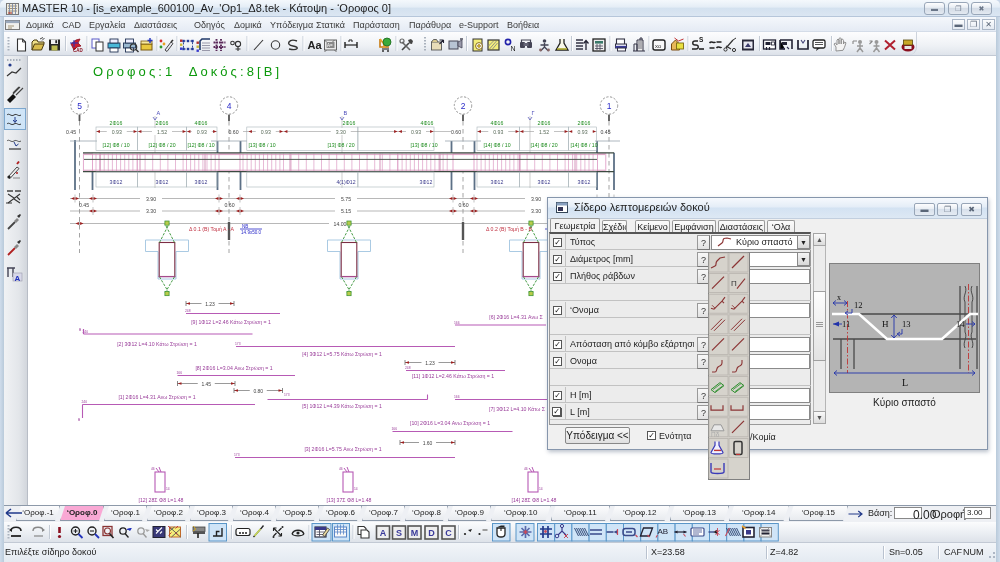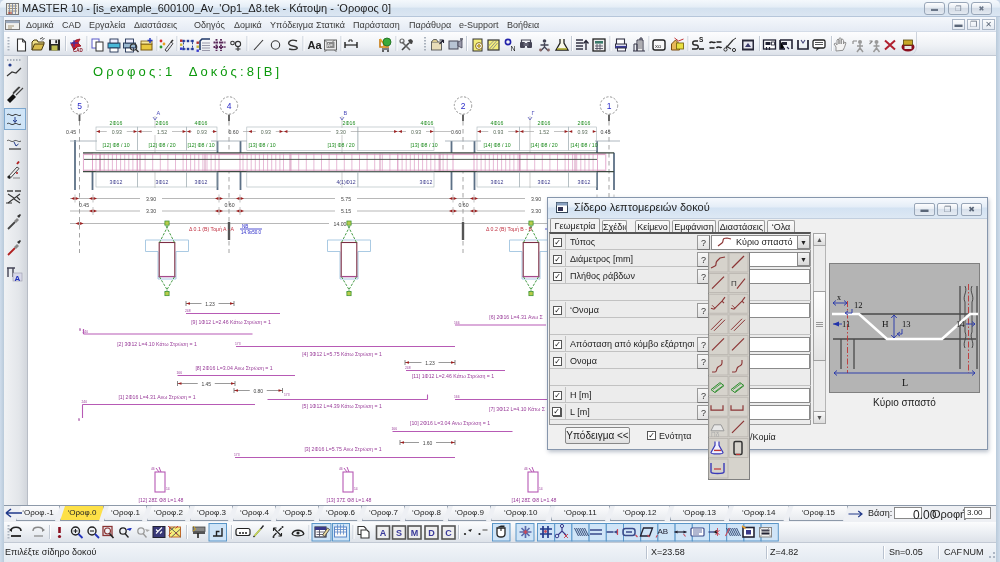--- a/index.html
+++ b/index.html
@@ -19,21 +19,21 @@
 
 #leftstrip{left:0;top:56px;width:28px;height:449px;background:linear-gradient(90deg,#f4f5f7,#e3e6ea 70%,#d2d6dc);border-right:1px solid #b8bdc6}
 
 #canvas{left:28px;top:56px;width:968px;height:449px;background:#fff}
 
 #bl{left:0;top:17px;width:4px;height:545px;background:linear-gradient(90deg,#cfdceb,#b9cada)}
 #br{left:996px;top:17px;width:4px;height:545px;background:linear-gradient(90deg,#b9cada,#cfdceb)}
 
 #tabbar{left:0;top:505px;width:1000px;height:17px;background:#eef0f4;border-top:1px solid #8d99a9}
 .sheettab{position:absolute;top:506px;height:15px;background:linear-gradient(#fcfcfd,#e8ebef);border:1px solid #8d99a9;border-top:none;font-size:8px;color:#222;text-align:center;clip-path:polygon(5px 0,100% 0,calc(100% - 5px) 100%,0 100%)}
-.sheettab.on{background:#fde047;font-weight:normal;z-index:3}
+.sheettab.on{background:#f9a8d4;font-weight:bold;z-index:3}
 
 #btoolbar{left:0;top:522px;width:1000px;height:21px;background:linear-gradient(#fbfcfd,#e9edf2 60%,#dde2e9);border-bottom:1px solid #c2c9d4}
 
 #statusbar{left:0;top:543px;width:1000px;height:19px;background:linear-gradient(#f2f5f9,#e4eaf1);font-size:10px;color:#222}
 .sbsep{position:absolute;top:546px;height:13px;width:1px;background:#b9c2cf;box-shadow:1px 0 0 #fff}
 .sbtxt{position:absolute;top:547px;font-size:9px;color:#222}
 
 #dlg{left:547px;top:197px;width:441px;height:253px;background:#f0f0f0;border:1px solid #8696ac;box-shadow:1px 2px 4px rgba(60,80,110,.35)}
 #dlgtitle{left:0;top:0;width:439px;height:21px;background:linear-gradient(#f6f9fd,#e4edf7 45%,#d3e2f2 50%,#dde8f4);border-bottom:1px solid #c2cfdf}
 #dlgtext{left:28px;top:4px;font-size:11px;color:#222;white-space:nowrap}

